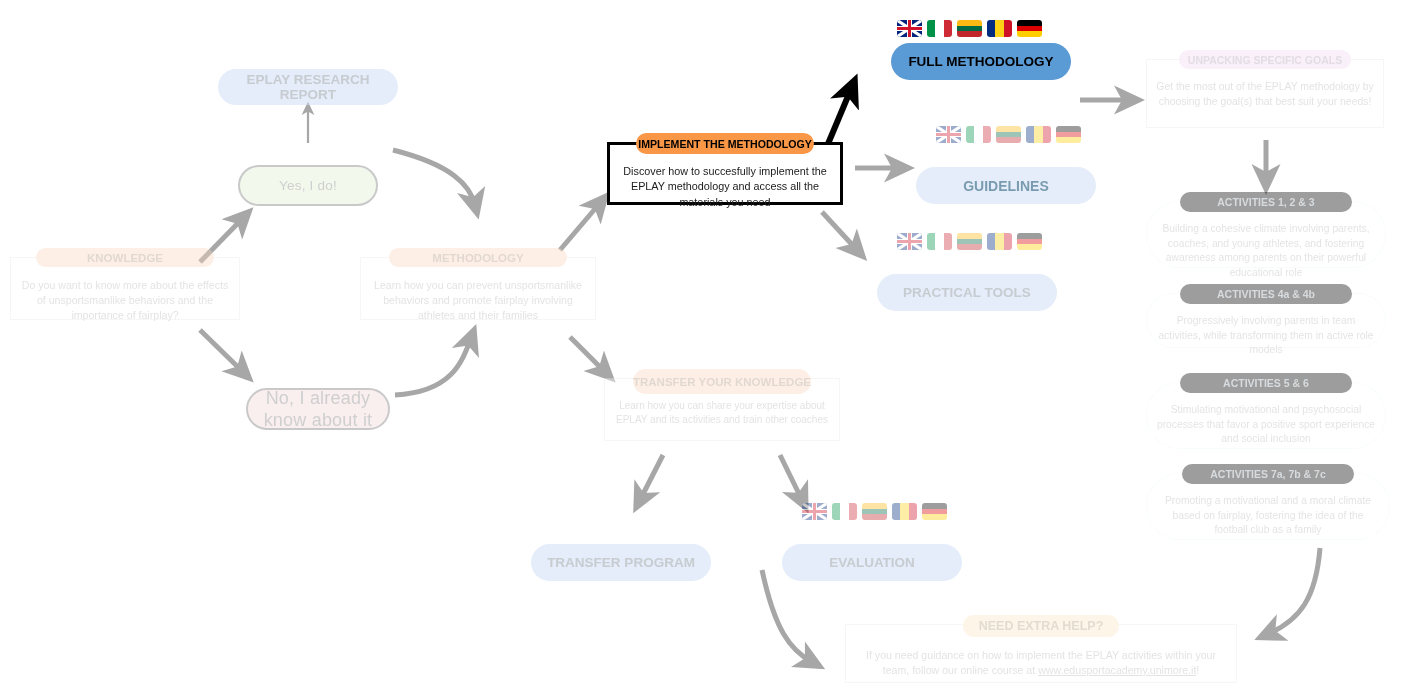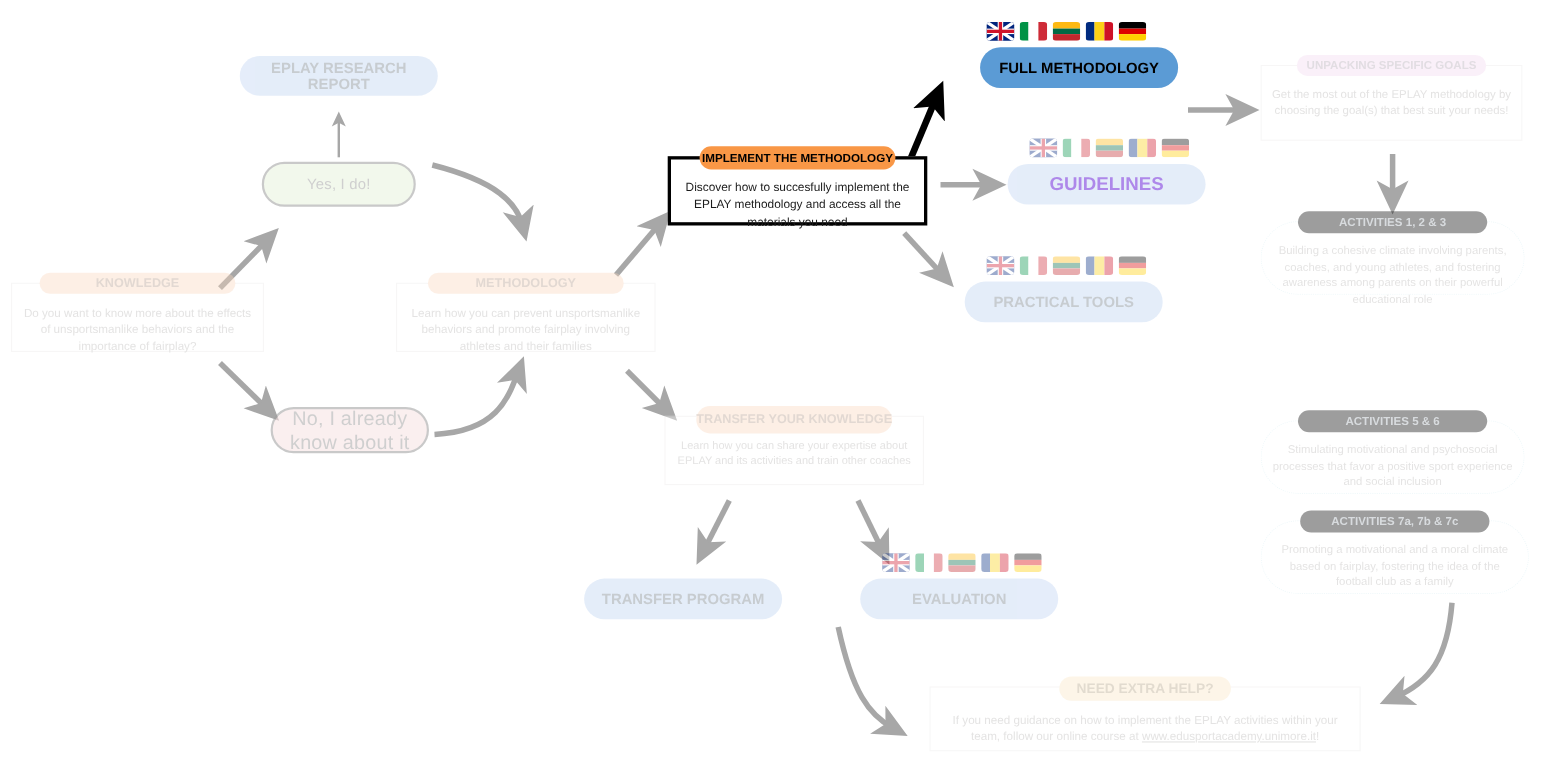--- a/index.html
+++ b/index.html
@@ -27,21 +27,21 @@
     border-radius:999px;font-weight:bold;display:flex;align-items:center;justify-content:center;
     white-space:nowrap;box-sizing:border-box;z-index:2;
   }
   .card .body{
     position:absolute;left:8px;right:8px;top:30px;text-align:center;
     color:#b9b7b6;line-height:1.42;z-index:2;
   }
 
   
   .faded{opacity:.38;}
-  .faded-strong{opacity:.55;}
+  .faded-strong{opacity:.55;margin-top:18px;}
 
   
   #eplay-research-report{left:218px;top:51px;width:180px;height:36px;
     background:#cfdff5;color:#9aa3ab;font-size:13.5px;}
   #choice-yes{left:238px;top:147px;width:140px;height:41px;background:#e8f3dd;
     border:2px solid #9e9e9e;color:#a9a9a9;font-size:13.5px;font-weight:normal;}
   #choice-no{left:246px;top:370px;width:144px;height:42px;background:#f7e2e3;
     border:2px solid #9e9e9e;color:#a9a9a9;font-size:18px;font-weight:normal;line-height:1.25;}
 
   #knowledge-card{left:10px;top:248px;width:230px;height:72px;}
@@ -57,21 +57,21 @@
   #implement-card .frame{border:3px solid #000;top:9px;}
   #implement-card .cap{width:178px;height:21px;background:#f99746;color:#000;font-size:10.6px;}
   #implement-card .body{color:#1b1b1b;font-size:10.8px;top:31px;}
 
   #transfer-card{left:604px;top:369px;width:236px;height:72px;}
   #transfer-card .cap{width:178px;height:25px;background:#fad7bd;color:#b49b8a;font-size:11.5px;}
   #transfer-card .body{font-size:10px;}
 
   
   #full-methodology{left:891px;top:43px;width:180px;height:37px;background:#5b9bd5;color:#000;font-size:13.5px;}
-  #guidelines{left:916px;top:149px;width:180px;height:37px;background:#cfdff5;color:#6d28d9;font-size:17px;}
+  #guidelines{left:916px;top:149px;width:180px;height:37px;background:#cfdff5;color:#0c4a6e;font-size:14px;}
   #practical-tools{left:877px;top:256px;width:180px;height:37px;background:#cfdff5;color:#9aa3ab;font-size:13.5px;}
   #training-program{left:531px;top:526px;width:180px;height:37px;background:#cfdff5;color:#9aa3ab;font-size:13.5px;}
   #evaluation{left:782px;top:526px;width:180px;height:37px;background:#cfdff5;color:#9aa3ab;font-size:13.5px;}
 
   
   .flags{position:absolute;display:flex;gap:5px;z-index:3;}
   .flag{width:25px;height:17px;border-radius:3px;overflow:hidden;position:relative;display:block;}
   .fl-stripes-v{display:flex;width:100%;height:100%;}
   .fl-stripes-v span{flex:1;display:block;}
   .fl-stripes-h{display:flex;flex-direction:column;width:100%;height:100%;}
@@ -379,20 +379,25 @@
     <div class="cap">UNPACKING SPECIFIC GOALS</div>
     <div class="body">Get the most out of the EPLAY methodology by choosing the goal(s) that best suit your needs!</div>
   </div>
 
   <div class="actcard faded" id="act123">
     <div class="dframe"></div>
     <div class="cap">ACTIVITIES 1, 2 &amp; 3</div>
     <div class="body">Building a cohesive climate involving parents, coaches, and young athletes, and fostering awareness among parents on their powerful educational role</div>
   </div>
 
+  <div class="actcard faded" id="act4">
+    <div class="dframe"></div>
+    <div class="cap">ACTIVITIES 4a &amp; 4b</div>
+    <div class="body">Progressively involving parents in team activities, while transforming them in active role models</div>
+  </div>
 
   <div class="actcard faded" id="act56">
     <div class="dframe"></div>
     <div class="cap">ACTIVITIES 5 &amp; 6</div>
     <div class="body">Stimulating motivational and psychosocial processes that favor a positive sport experience and social inclusion</div>
   </div>
 
   <div class="actcard faded" id="act7">
     <div class="dframe"></div>
     <div class="cap">ACTIVITIES 7a, 7b &amp; 7c</div>

